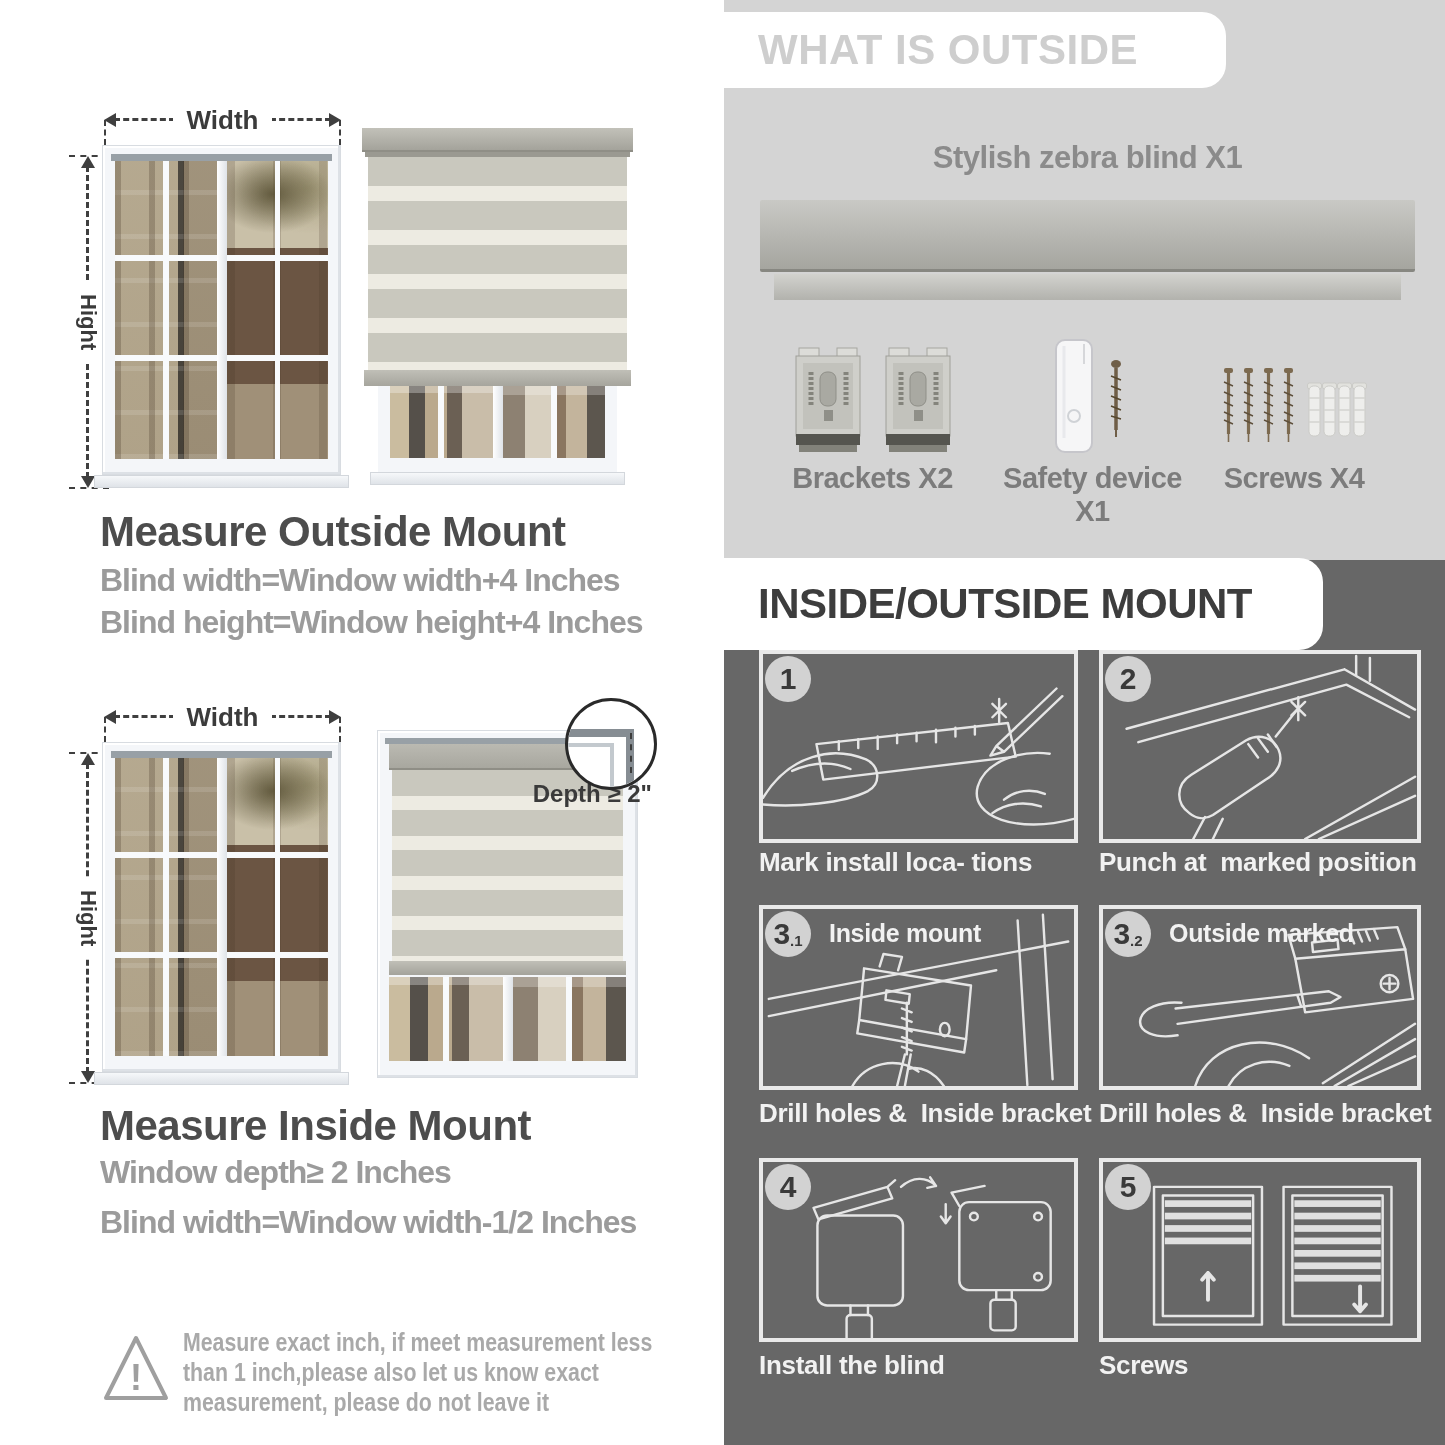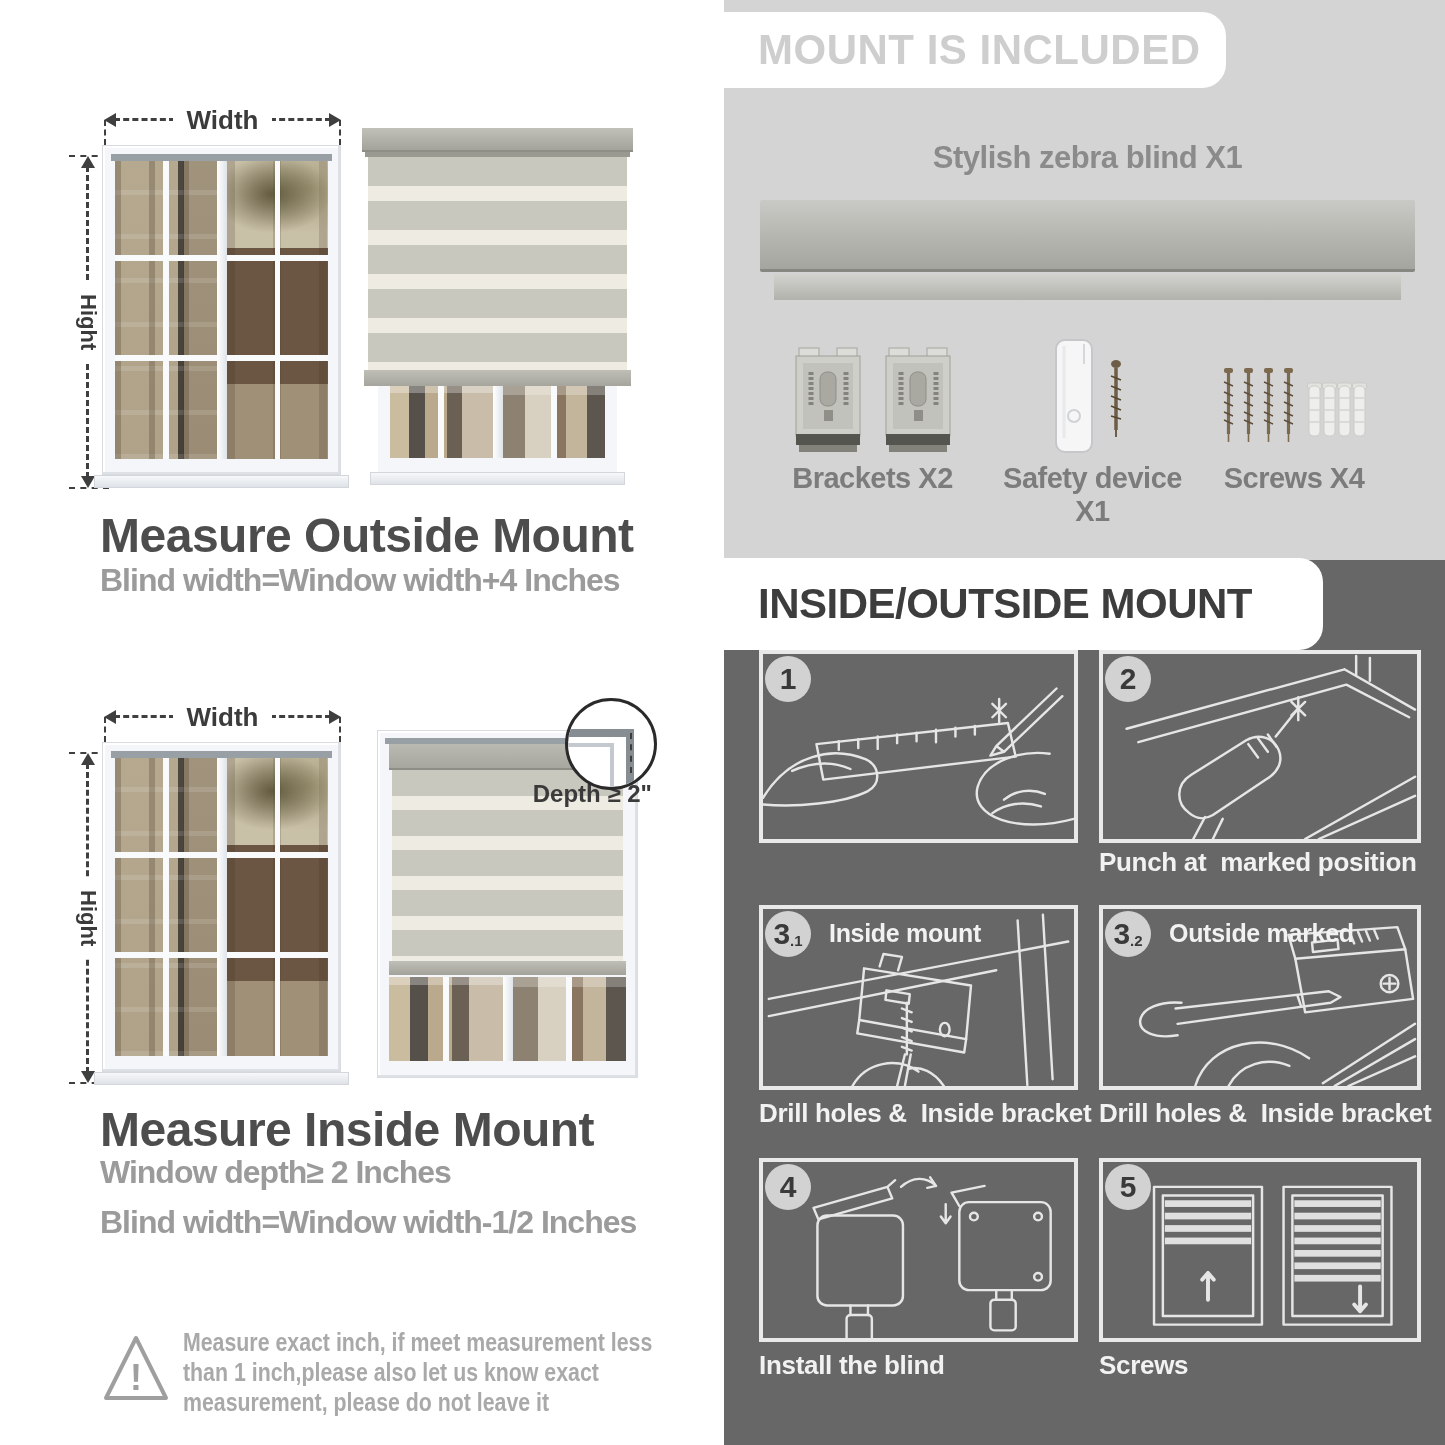--- a/index.html
+++ b/index.html
@@ -94,21 +94,21 @@
 
   .mag { position:absolute; border-radius:50%; border:3px solid #2a2a2a; background:#fff; overflow:hidden; z-index:3; }
   .mag .c1 { position:absolute; left:-14px; top:28px; width:72px; height:60px;
     border-top:8px solid #868d93; border-right:8px solid #868d93; }
   .mag .c2 { position:absolute; left:-14px; top:42px; width:56px; height:46px;
     border-top:4px solid #c3c9ce; border-right:4px solid #c3c9ce; }
   .mag .dline { position:absolute; left:62px; top:32px; height:40px; border-left:2px dashed #3c3c3c; }
   .depth-label { position:absolute; font-size:24px; font-weight:bold; color:#3a3a3a; text-align:right; }
 
   
-  .sec-title { position:absolute; left:100px; font-size:48px; font-weight:bold; color:#4d4d4d;
+  .sec-title { position:absolute; left:100px; font-size:42px; font-weight:bold; color:#4d4d4d;
     letter-spacing:-0.5px; white-space:nowrap; }
   .bodyline { position:absolute; left:100px; font-size:32px; font-weight:bold; color:#9b9b9b;
     letter-spacing:-1px; white-space:nowrap; }
   .warn-wrap { position:absolute; left:183px; top:1327px; }
   .warnline { font-size:26px; font-weight:bold; color:#a9a9a9; white-space:nowrap; line-height:30px;
     transform:scaleX(0.82); transform-origin:0 0; }
 
   
   .inc-panel { position:absolute; left:724px; top:0; width:721px; height:560px; background:#d4d4d4; }
   .inc-header { position:absolute; left:724px; top:12px; width:502px; height:76px; background:#ffffff;
@@ -180,20 +180,21 @@
         <div class="sash low ph-low-l"></div>
         <div class="centerbar"></div>
         <div class="sash low ph-low-r"></div>
       </div>
     </div>
     <div class="sill" style="left:8px;top:344px;width:255px;height:13px;"></div>
   </div>
 
   <div class="sec-title" style="top:508px;">Measure Outside Mount</div>
   <div class="bodyline" style="top:562px;">Blind width=Window width+4 Inches</div>
+  <div class="bodyline" style="top:604px;">Blind height=Window height+4 Inches</div>
 
   <div class="harrow" style="left:104px;top:705px;width:237px;">
     <span class="tri tl"></span>
     <span class="hlabel">Width</span>
     <span class="tri tr"></span>
     <span class="tick tk-l"></span>
     <span class="tick tk-r"></span>
   </div>
   <div class="varrow" style="left:76px;top:753px;height:330px;">
     <span class="vt vt-t"></span>
@@ -241,21 +242,21 @@
     <text x="36" y="60" text-anchor="middle" font-size="36" font-weight="bold" fill="#9f9f9f">!</text>
   </svg>
   <div class="warn-wrap">
     <div class="warnline">Measure exact inch, if meet measurement less</div>
     <div class="warnline">than 1 inch,please also let us know exact</div>
     <div class="warnline">measurement, please do not leave it</div>
   </div>
 
   <div class="inc-panel"></div>
   <div class="inc-header">
-    <span>MOUNT IS INCLUDED</span>
+    <span>WHAT IS OUTSIDE</span>
   </div>
   <div class="blind-label">Stylish zebra blind X1</div>
   <div class="rail1"></div>
   <div class="rail2"></div>
 
   <div class="item" style="left:780px;top:346px;width:185px;">
     <svg width="74" height="112" viewBox="0 0 74 112">
       <rect x="8" y="2" width="20" height="9" fill="#dcdcd8" stroke="#a6a6a0"></rect>
       <rect x="46" y="2" width="20" height="9" fill="#dcdcd8" stroke="#a6a6a0"></rect>
       <rect x="5" y="10" width="64" height="80" fill="#cfcfca" stroke="#a0a099"></rect>
@@ -475,19 +476,20 @@
           <rect x="195" y="105" width="88" height="7"></rect>
         <rect x="195" y="118" width="88" height="7"></rect>
       </g>
       <g fill="none" stroke="#e6e6e6" stroke-width="4" stroke-linecap="round">
         <path d="M107,144 L107,116 M107,116 L101,123 M107,116 L113,123"></path>
         <path d="M262,130 L262,156 M262,156 L256,149 M262,156 L268,149"></path>
       </g>
     </svg>
   </div>
 
+  <div class="caption" style="left:759px;top:847px;">Mark install loca- tions</div>
   <div class="caption" style="left:1099px;top:847px;">Punch at  marked position</div>
   <div class="caption" style="left:759px;top:1098px;">Drill holes &amp;  Inside bracket</div>
   <div class="caption" style="left:1099px;top:1098px;">Drill holes &amp;  Inside bracket</div>
   <div class="caption" style="left:759px;top:1350px;">Install the blind</div>
   <div class="caption" style="left:1099px;top:1350px;">Screws</div>
 
 </div>
 
 </body></html>

